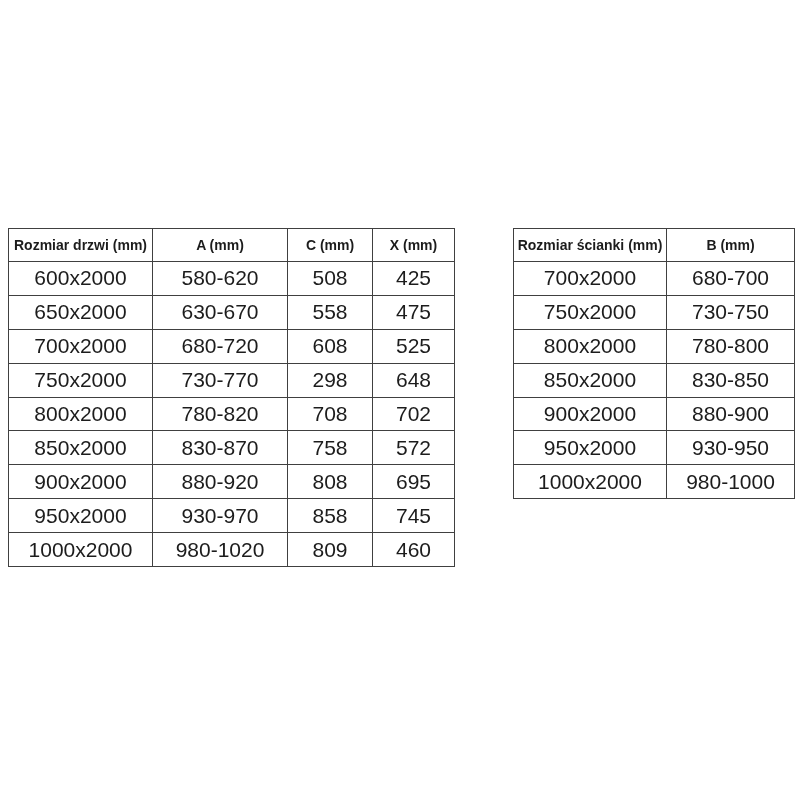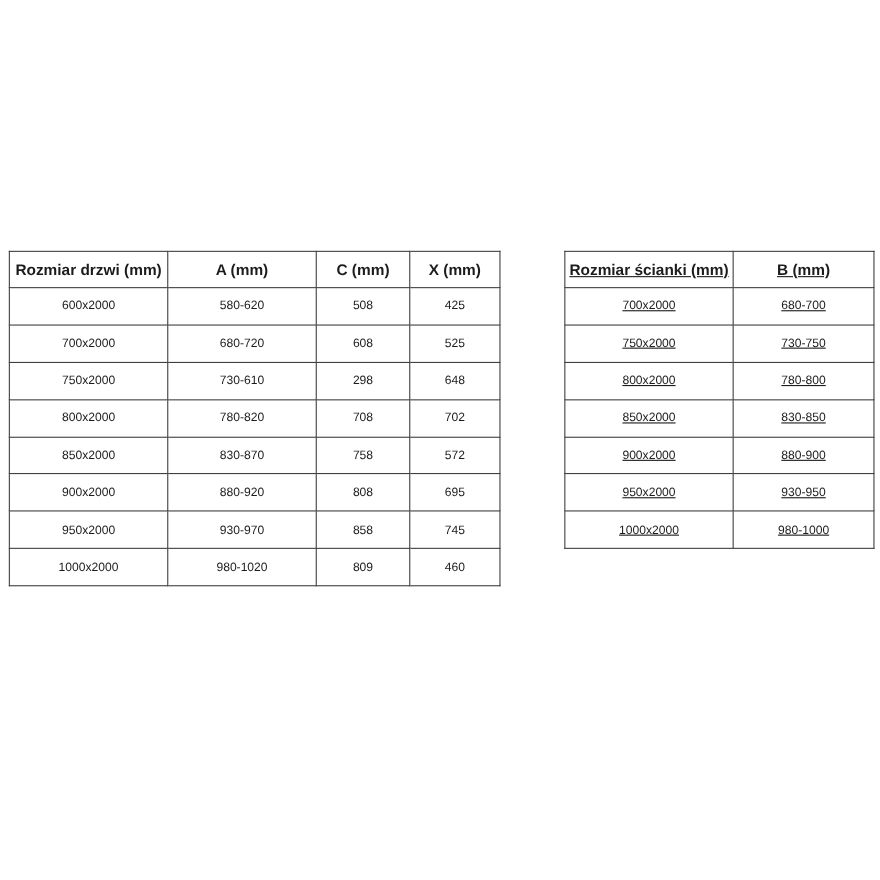--- a/index.html
+++ b/index.html
@@ -36,34 +36,33 @@
     padding:0 2px;
     overflow:hidden;
     white-space:nowrap;
   }
   table.spec th{
     font-size:14px;
     font-weight:bold;
     height:32px;
   }
   table.spec td{
-    font-size:11px;
+    font-size:21px;
     font-weight:normal;
     height:32.9px;
   }
   #doors-table{
     left:8px;
     top:228px;
     width:446px;
   }
   #walls-table{
     left:513px;
     top:228px;
     width:281px;
-    text-decoration:underline;
   }
 </style>
 </head>
 <body>
 
 <div class="page">
 
   <table class="spec" id="doors-table">
     <colgroup>
       <col style="width:144px">
@@ -80,28 +79,34 @@
         </tr>
     </thead>
     <tbody>
         <tr>
           <td>600x2000</td>
           <td>580-620</td>
           <td>508</td>
           <td>425</td>
         </tr>
         <tr>
+          <td>650x2000</td>
+          <td>630-670</td>
+          <td>558</td>
+          <td>475</td>
+        </tr>
+        <tr>
           <td>700x2000</td>
           <td>680-720</td>
           <td>608</td>
           <td>525</td>
         </tr>
         <tr>
           <td>750x2000</td>
-          <td>730-610</td>
+          <td>730-770</td>
           <td>298</td>
           <td>648</td>
         </tr>
         <tr>
           <td>800x2000</td>
           <td>780-820</td>
           <td>708</td>
           <td>702</td>
         </tr>
         <tr>

